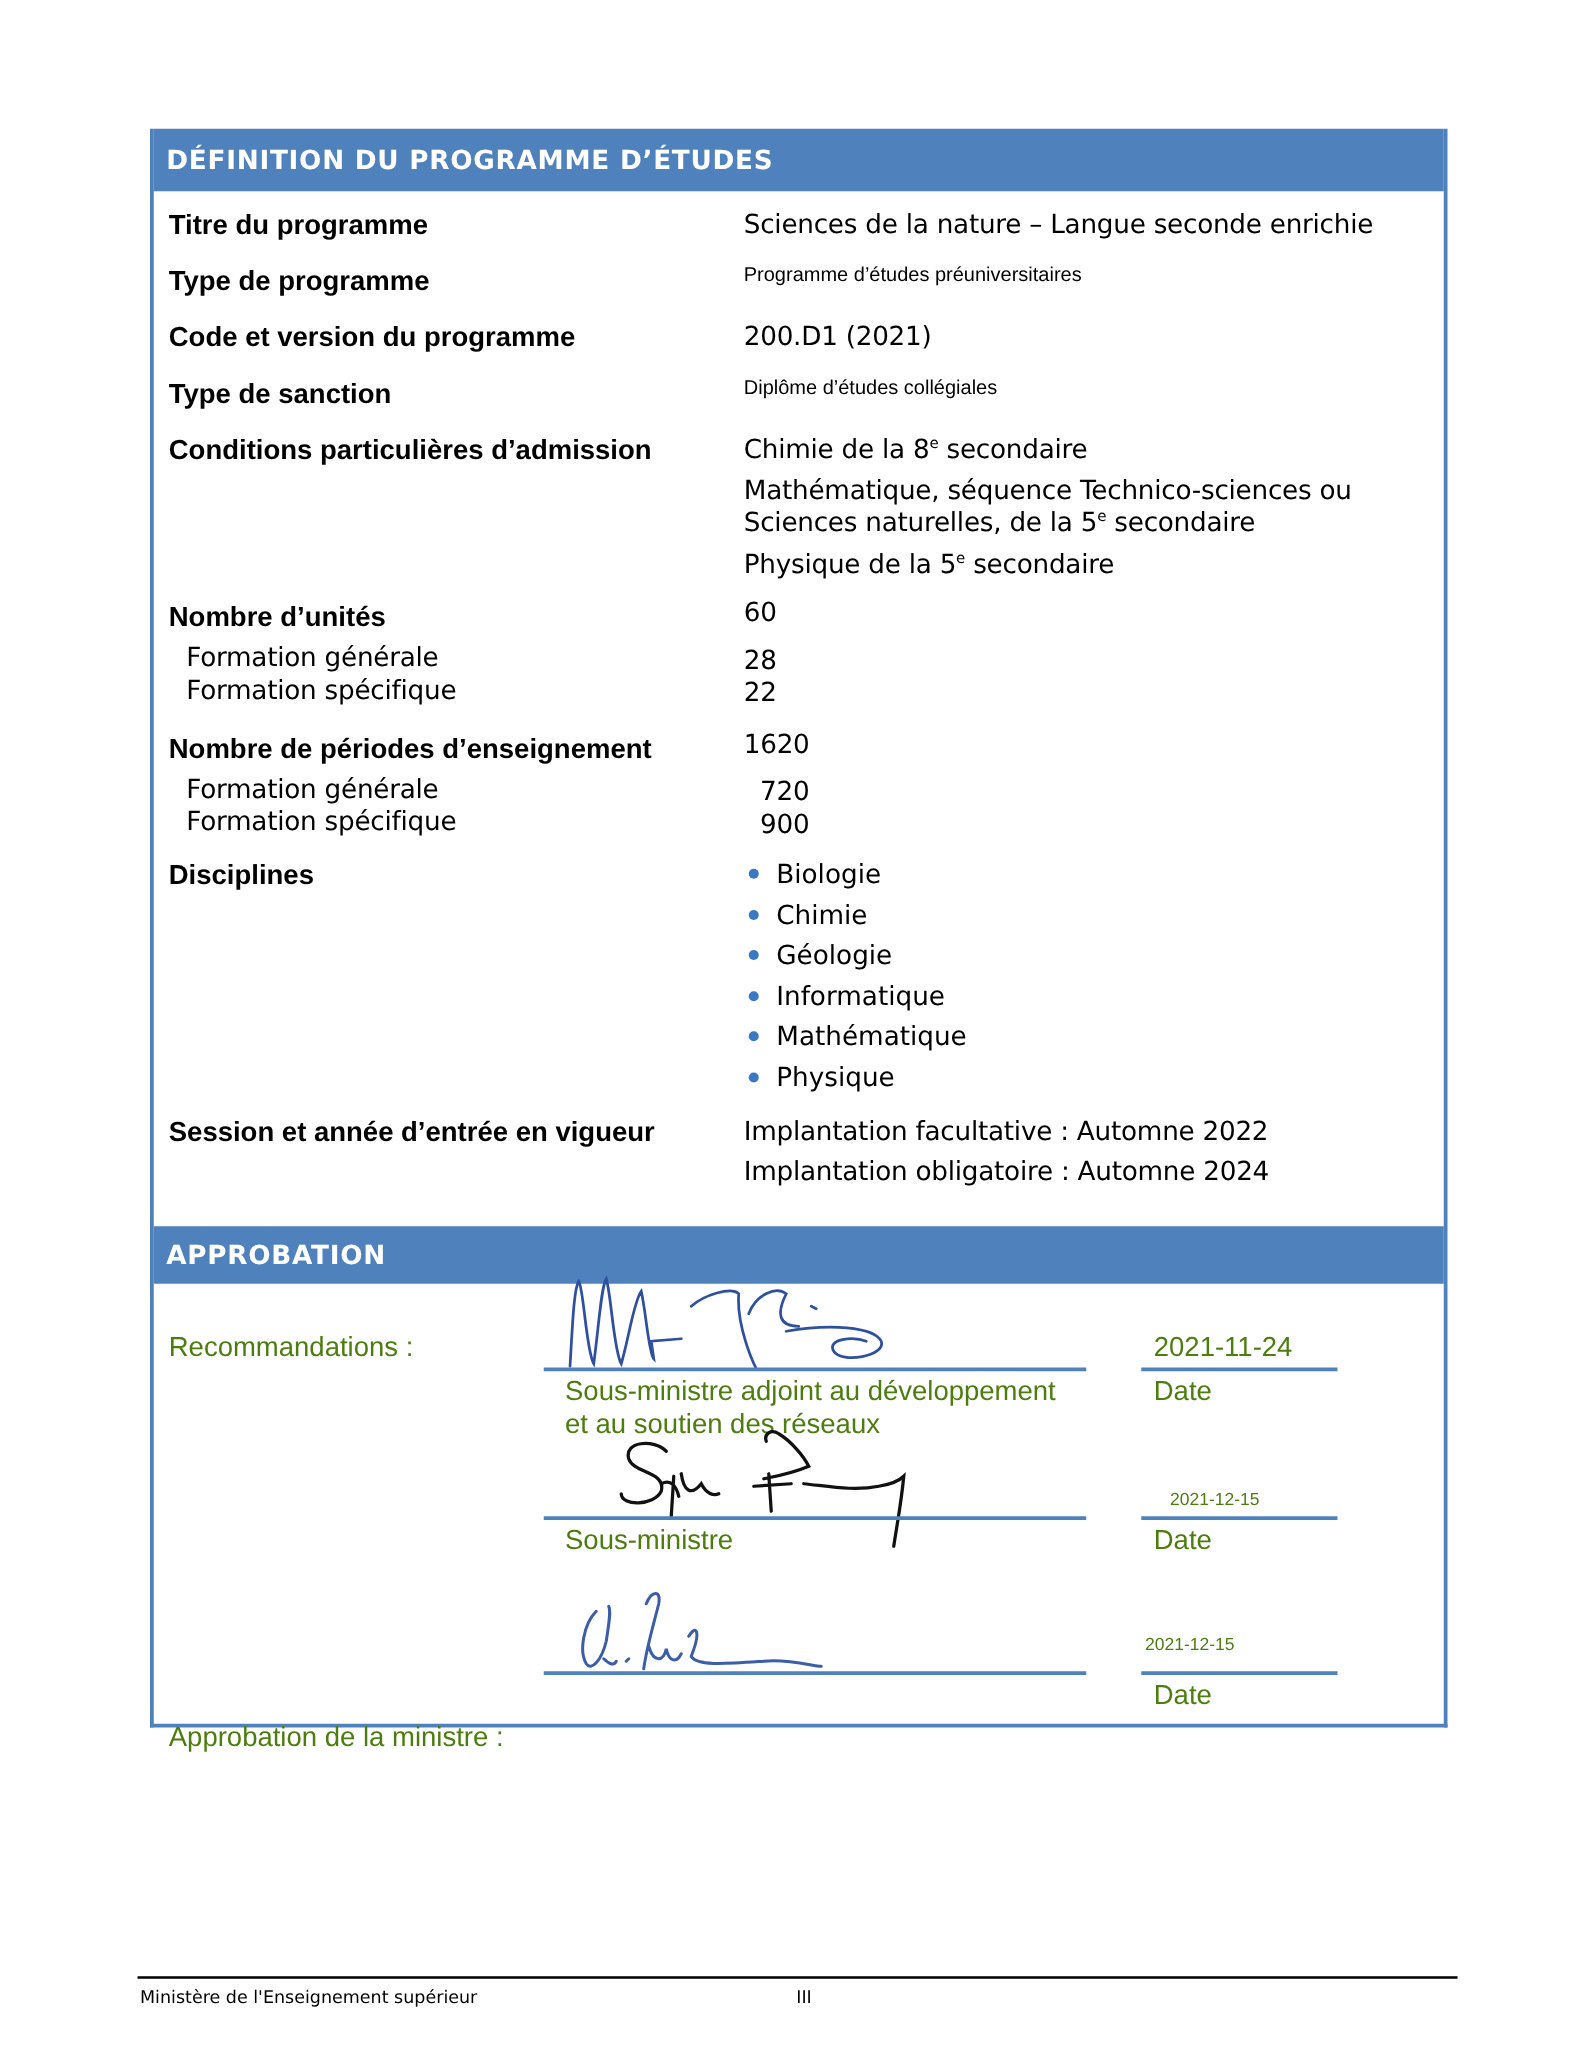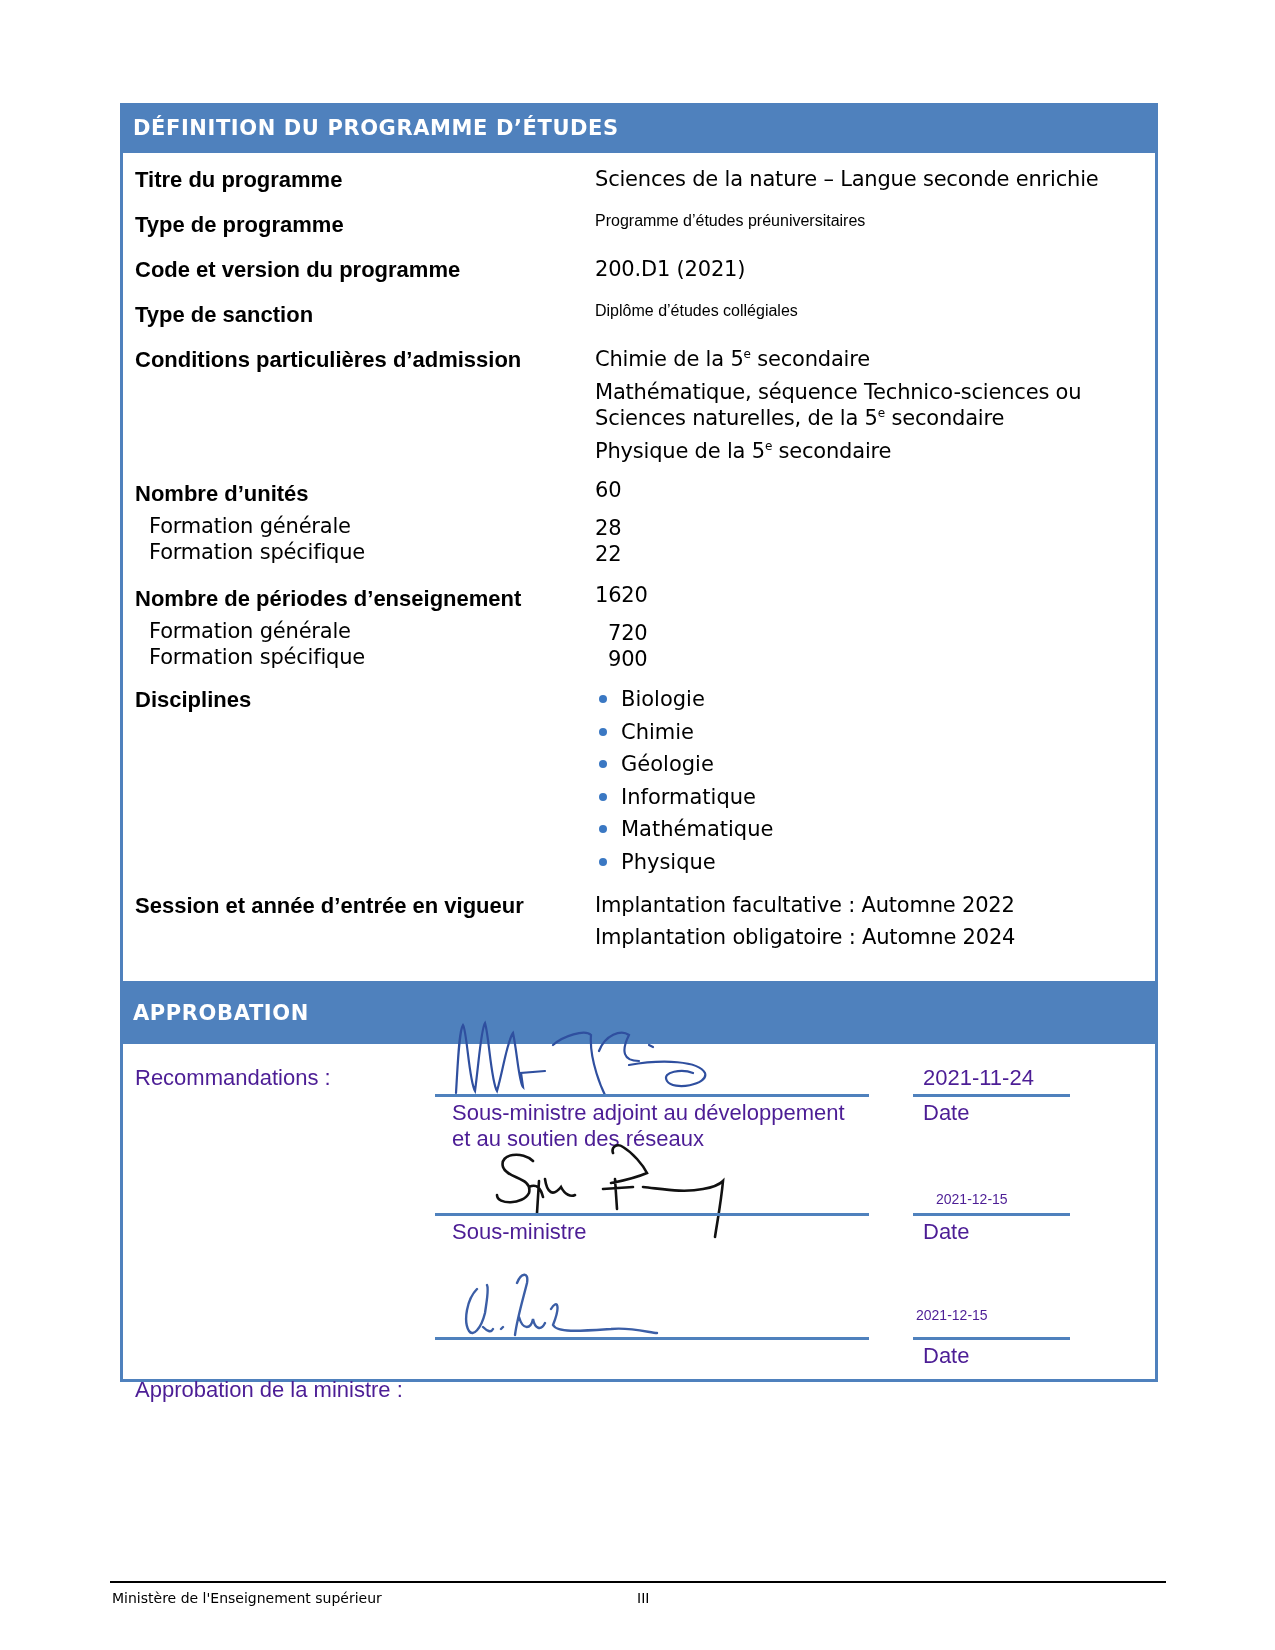--- a/index.html
+++ b/index.html
@@ -8,21 +8,21 @@
   .hdr { position:absolute; left:0; width:1032px; height:50px; background:#4f81bd; color:#fff;
          font-family:"DejaVu Sans", sans-serif; font-weight:bold; font-size:21px; letter-spacing:0.6px;
          box-sizing:border-box; padding-left:10px; display:flex; align-items:center; }
   .lbl { position:absolute; left:12px; font-family:"Liberation Sans", sans-serif; font-weight:bold; font-size:22px; white-space:nowrap; }
   .sub { position:absolute; left:26px; font-family:"DejaVu Sans", sans-serif; font-size:21px; white-space:nowrap; letter-spacing:-0.2px; }
   .val { position:absolute; left:472px; font-family:"DejaVu Sans", sans-serif; font-size:21px; white-space:nowrap; letter-spacing:-0.2px; }
   .val.ls { font-family:"Liberation Sans", sans-serif; font-size:16px; letter-spacing:0; }
   sup { font-size:12px; line-height:0; vertical-align:super; }
   .bul { position:absolute; left:472px; font-family:"DejaVu Sans", sans-serif; font-size:21px; white-space:nowrap; }
   .bul .dot { display:inline-block; width:8px; height:8px; border-radius:50%; background:#3a78c3; vertical-align:middle; margin:0 14px 3px 4px; }
-  .ap { position:absolute; font-family:"Liberation Sans", sans-serif; font-size:22px; white-space:nowrap; color:#4c1d95;text-align:center; }
+  .ap { position:absolute; font-family:"Liberation Sans", sans-serif; font-size:22px; white-space:nowrap; color:#4d7c0f;text-align:center; }
   .sline { position:absolute; height:3px; background:#4f81bd; }
   .small { font-size:14px; }
   .footer-rule { position:absolute; left:110px; top:1581px; width:1056px; height:2px; background:#000; }
   .footer { position:absolute; top:1590px; font-family:"DejaVu Sans", sans-serif; font-size:14px; color:#000000; white-space:nowrap; }
   svg.sig { position:absolute; overflow:visible; }
 </style>
 </head>
 <body>
 
 <div class="box">
@@ -36,21 +36,21 @@
   <div class="lbl" style="top:109px;">Type de programme</div>
   <div class="val ls" style="top:109px;">Programme d’études préuniversitaires</div>
 
   <div class="lbl" style="top:154px;">Code et version du programme</div>
   <div class="val" style="top:154px;">200.D1 (2021)</div>
 
   <div class="lbl" style="top:199px;">Type de sanction</div>
   <div class="val ls" style="top:199px;">Diplôme d’études collégiales</div>
 
   <div class="lbl" style="top:244px;">Conditions particulières d’admission</div>
-  <div class="val" style="top:244px;"><span>Chimie de la 5</span><sup>e</sup><span> secondaire</span></div>
+  <div class="val" style="top:244px;"><span>Chimie de la 8</span><sup>e</sup><span> secondaire</span></div>
   <div class="val" style="top:277px;">Mathématique, séquence Technico-sciences ou</div>
   <div class="val" style="top:303px;"><span>Sciences naturelles, de la 5</span><sup>e</sup><span> secondaire</span></div>
   <div class="val" style="top:336px;"><span>Physique de la 5</span><sup>e</sup><span> secondaire</span></div>
 
   <div class="lbl" style="top:378px;">Nombre d’unités</div>
   <div class="val" style="top:375px;">60</div>
   <div class="sub" style="top:411px;">Formation générale</div>
   <div class="val" style="top:413px;">28</div>
   <div class="sub" style="top:437px;">Formation spécifique</div>
   <div class="val" style="top:439px;">22</div>
@@ -67,21 +67,21 @@
   <div class="bul" style="top:617px;"><span class="dot"></span><span>Chimie</span></div>
   <div class="bul" style="top:649px;"><span class="dot"></span><span>Géologie</span></div>
   <div class="bul" style="top:682px;"><span class="dot"></span><span>Informatique</span></div>
   <div class="bul" style="top:714px;"><span class="dot"></span><span>Mathématique</span></div>
   <div class="bul" style="top:747px;"><span class="dot"></span><span>Physique</span></div>
 
   <div class="lbl" style="top:790px;">Session et année d’entrée en vigueur</div>
   <div class="val" style="top:790px;">Implantation facultative : Automne 2022</div>
   <div class="val" style="top:822px;">Implantation obligatoire : Automne 2024</div>
 
-  <div class="hdr" style="top:878px; height:63px;">
+  <div class="hdr" style="top:878px; height:46px;">
     <span>APPROBATION</span>
   </div>
 
   <div class="ap" style="left:12px; top:962px;">Recommandations :</div>
 
   <svg class="sig" style="left:330px; top:918px;" width="300" height="80">
     <path d="M3,72 C5,40 6,10 10,4 C14,10 16,60 22,70 C26,40 28,8 32,2 C36,15 38,60 44,70 C50,50 54,20 60,12 C64,30 66,62 70,66 L68,52 L92,50 M100,24 C110,15 132,8 138,14 C136,40 150,70 152,74 M146,30 C152,14 168,8 176,14 C168,30 170,40 186,40 M196,24 L200,26 M176,44 C210,38 246,40 252,52 C256,64 220,70 214,60 C208,50 230,48 240,52" fill="none" stroke="#2f4f9f" stroke-width="2.2" stroke-linecap="round"></path>
   </svg>
   <div class="sline" style="left:312px; top:991px; width:434px;"></div>
   <div class="ap" style="left:329px; top:997px;">Sous-ministre adjoint au développement</div>

